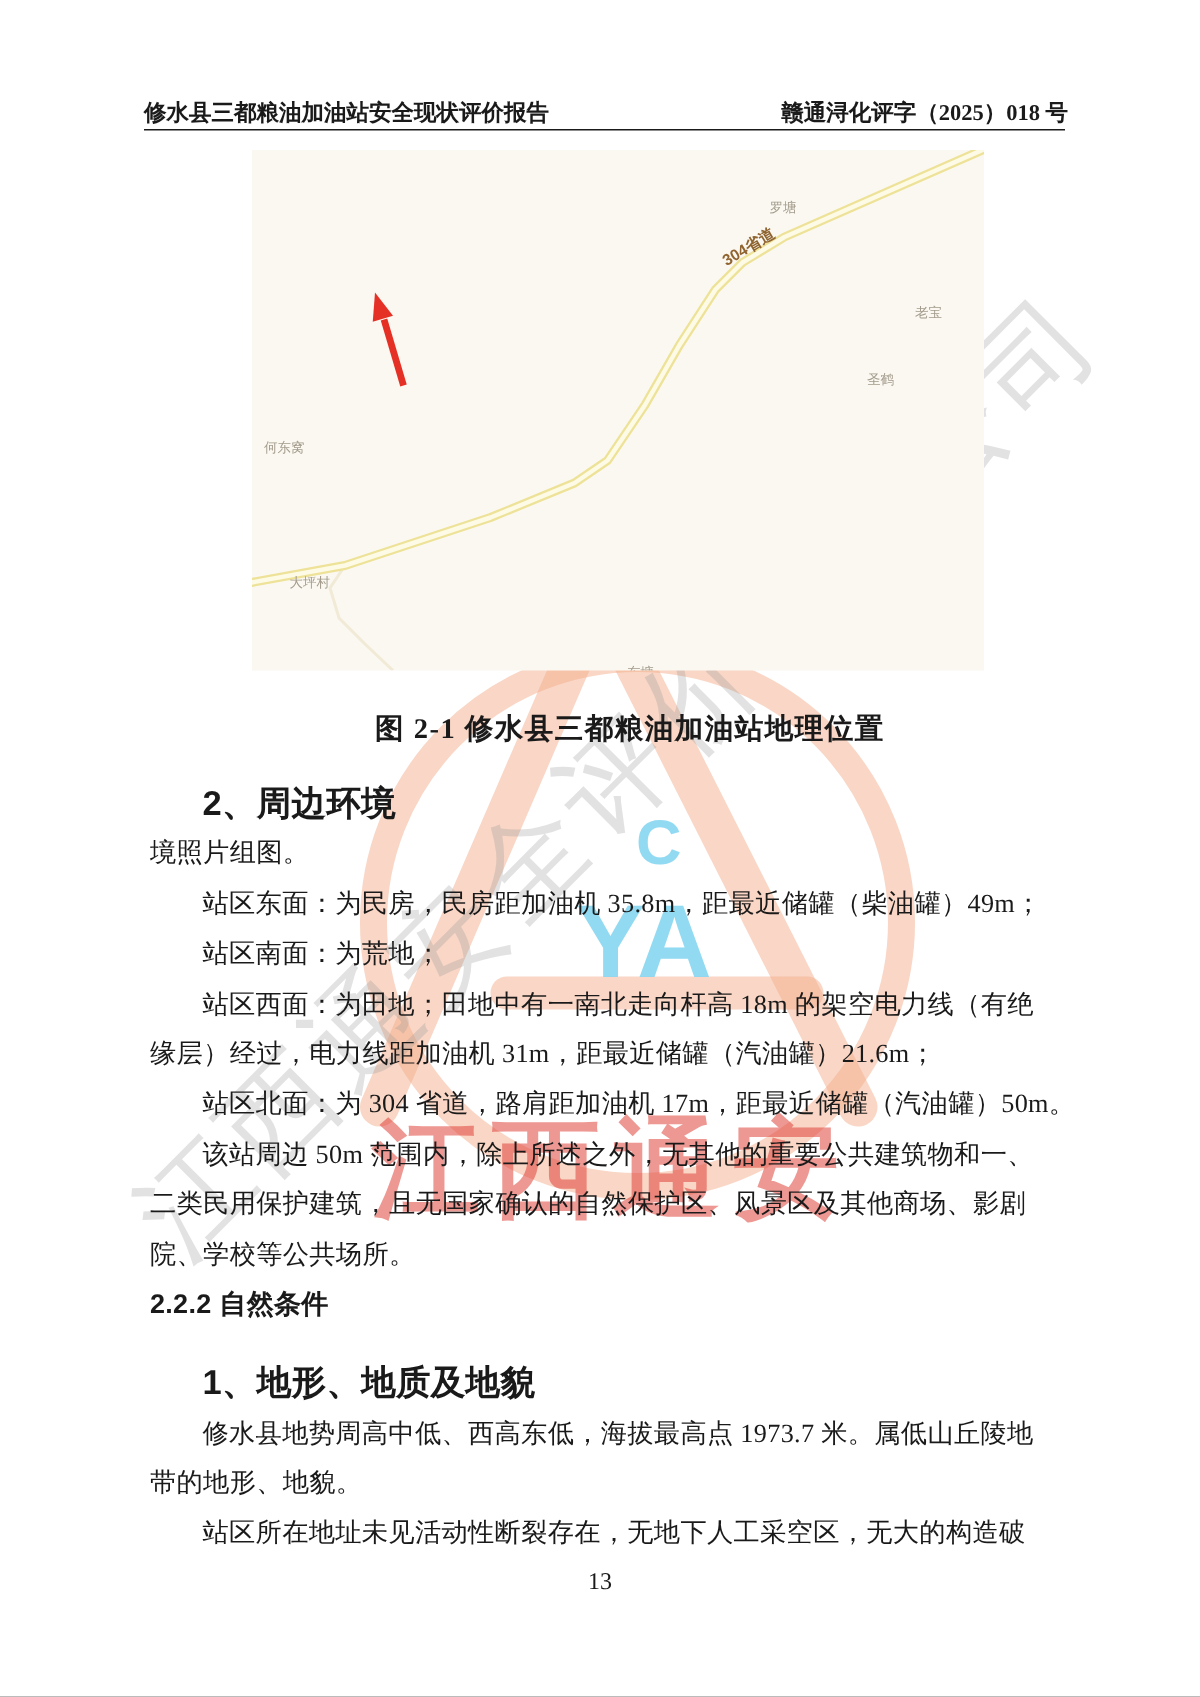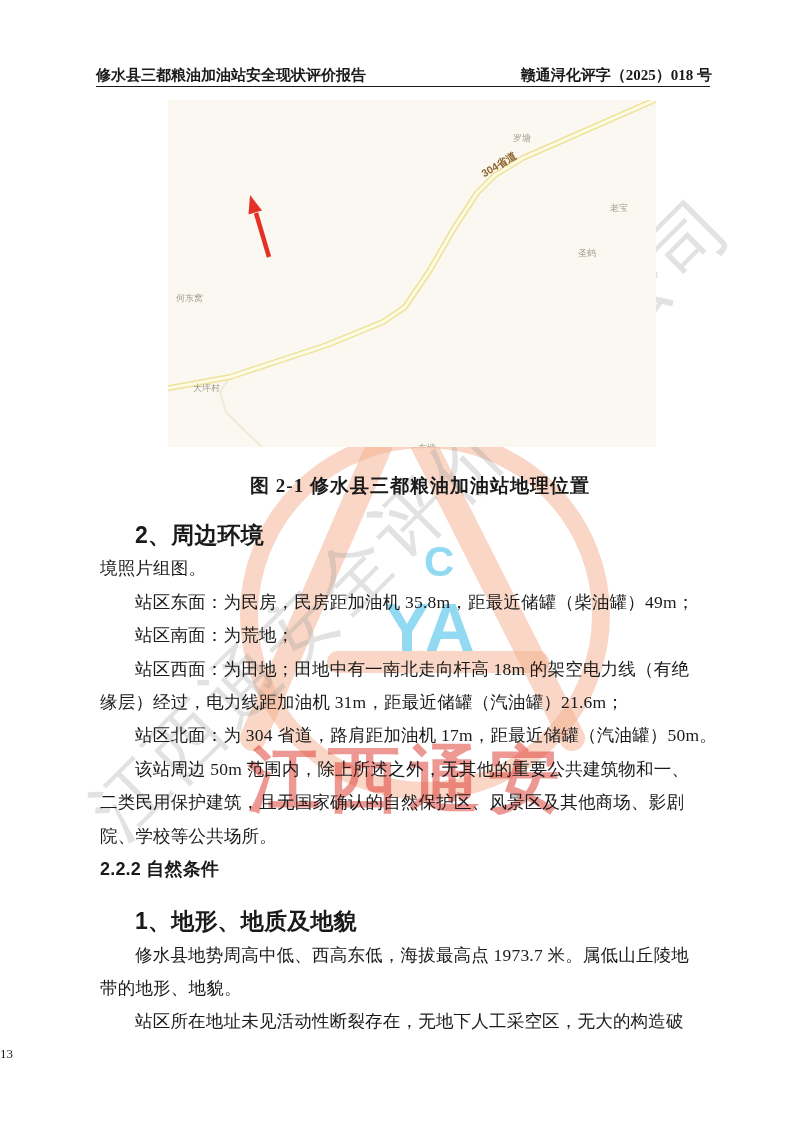--- a/index.html
+++ b/index.html
@@ -59,22 +59,22 @@
     position:absolute;left:100px;width:640px;top:473px;z-index:2;
     text-align:center;font-size:19px;font-weight:bold;letter-spacing:1px;
   }
   
   .body-block{position:absolute;left:100px;width:612px;top:500px;z-index:2;}
   .line{height:33.4px;line-height:33.4px;font-size:17.5px;white-space:nowrap;letter-spacing:0.2px;}
   .line.indent{padding-left:35px;}
   .line.sub-heading{font-weight:bold;font-family:"Liberation Sans","DejaVu Sans",sans-serif;font-size:23px;margin-top:19px;}
   .line.sec-heading{font-weight:bold;font-family:"Liberation Sans","DejaVu Sans",sans-serif;font-size:18px;}
   
-  .pageno{position:absolute;left:0;width:800px;top:1046px;text-align:left;
-          font-size:13px;z-index:2;}
+  .pageno{position:absolute;left:0;width:800px;top:1046px;text-align:center;
+          font-size:16px;z-index:2;}
 </style>
 </head>
 <body>
 
 <div class="page">
 
   <div class="wm">
     <svg width="800" height="1131" viewBox="0 0 800 1131">
       <g stroke="#F3AE8C" stroke-opacity="0.5" fill="none" stroke-linecap="round">
         <circle cx="425" cy="615" r="176" stroke-width="18"></circle>

